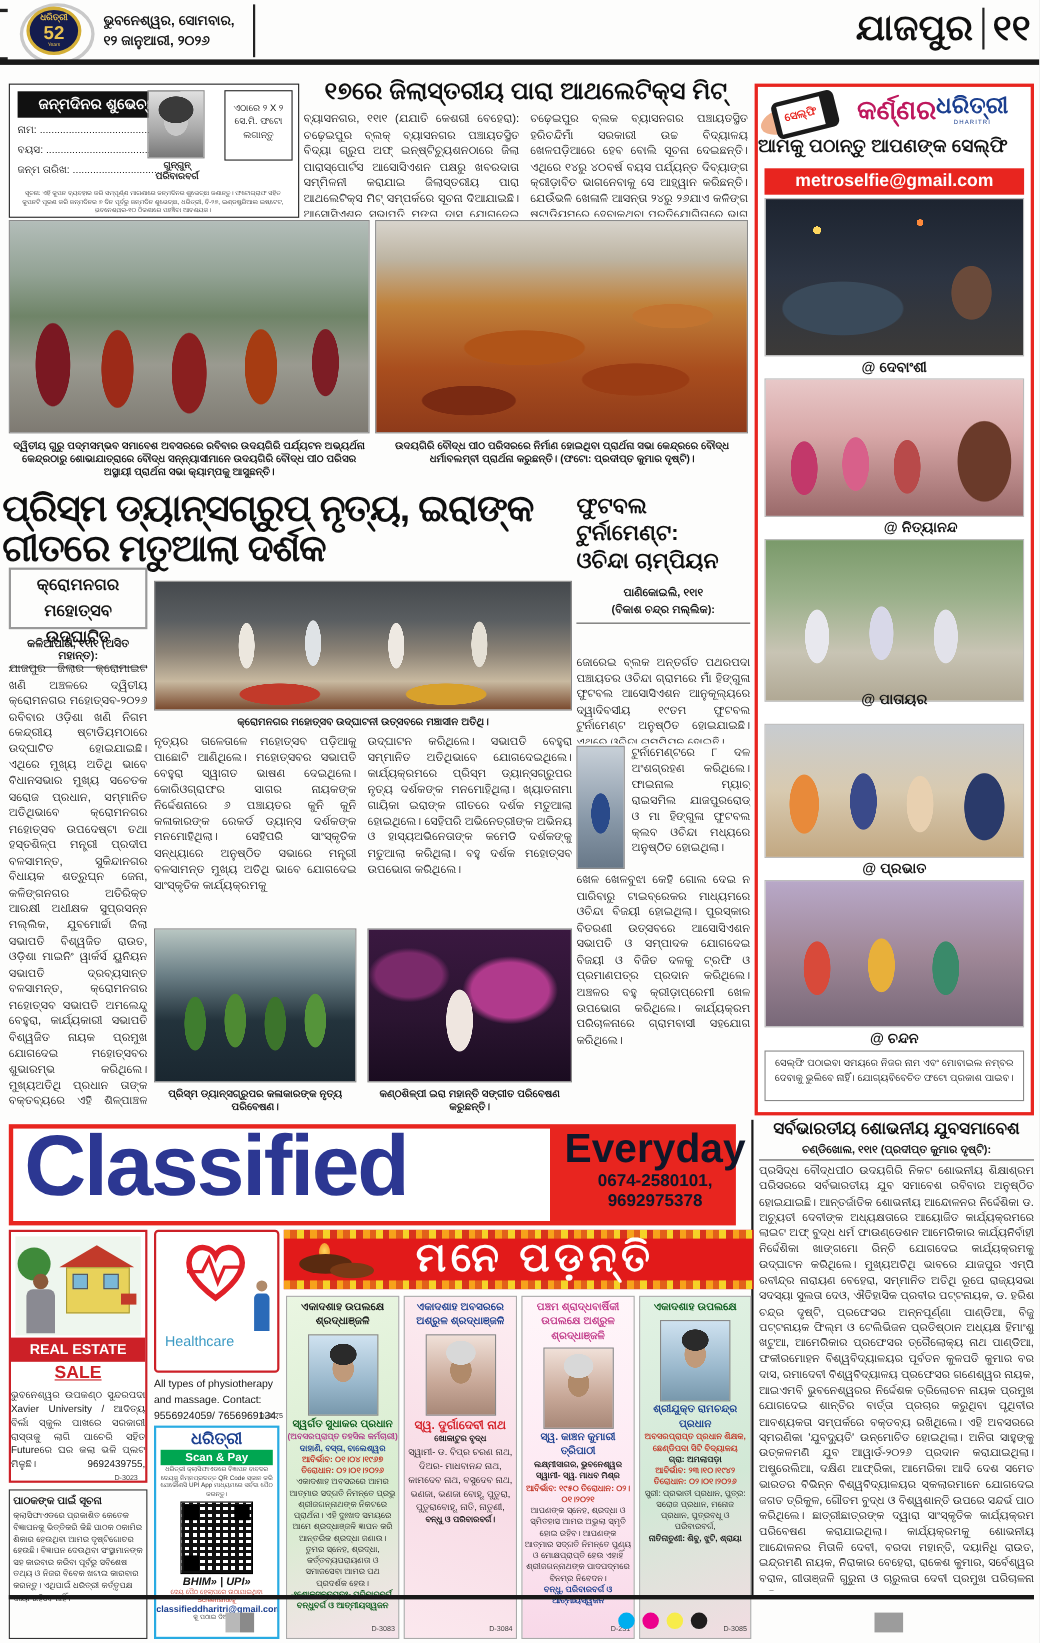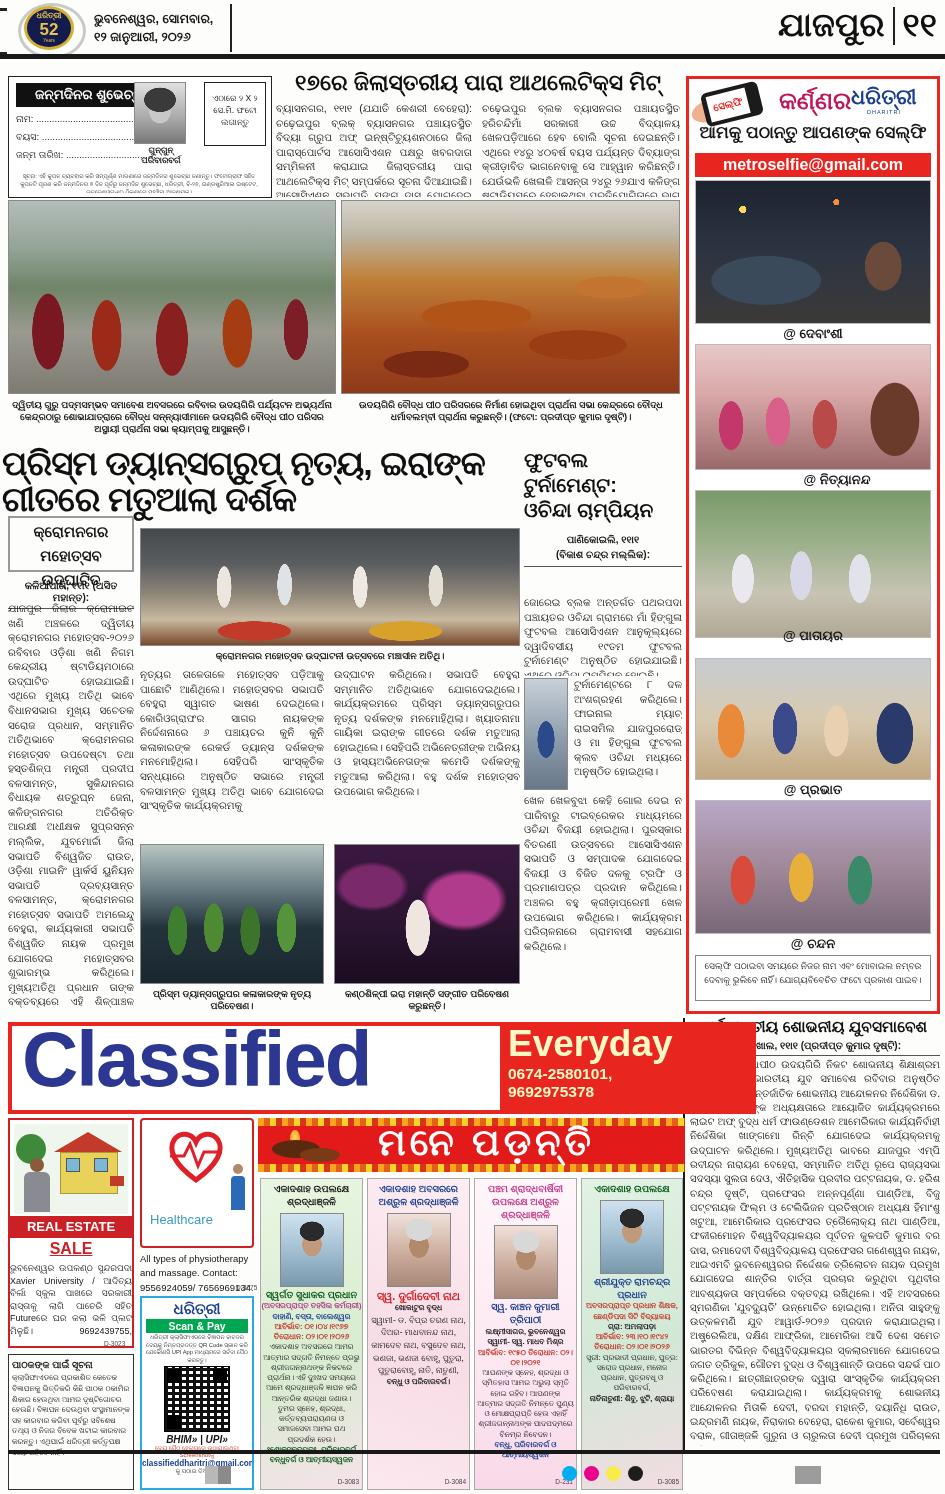--- a/index.html
+++ b/index.html
@@ -30,24 +30,24 @@
   
   #selfie{left:686px;top:76px;width:254px;height:938px;border:3px solid #e8251f;background:#fff;box-sizing:border-box;}
   .sf-label{font-size:13px;font-weight:bold;text-align:center;}
   .sf-photo{position:absolute;left:6px;width:236px;border:1px solid #bbb;box-sizing:border-box;}
   .emailbar{position:absolute;left:6px;top:74px;width:236px;height:24px;background:#e8251f;color:#fff;
      font-size:16px;font-weight:bold;text-align:center;line-height:24px;}
   .phone-ic{position:absolute;left:14px;top:8px;width:58px;height:34px;background:#1b1b1b;border-radius:6px;transform:rotate(-14deg);}
   .phone-scr{position:absolute;left:5px;top:4px;width:40px;height:26px;background:#fff;color:#e8251f;font-size:10px;font-weight:bold;text-align:center;line-height:26px;}
   .hand{position:absolute;left:2px;top:20px;width:40px;height:22px;background:#f0b28e;border-radius:50%;transform:rotate(-20deg);}
   
-  #classified{left:8px;top:1022px;width:748px;height:92px;background:#e8251f;}
+  #classified{left:8px;top:1022px;width:661px;height:92px;background:#e8251f;}
   .cls-white{position:absolute;left:4px;top:4px;width:488px;height:84px;background:#fff;}
   .cls-word{position:absolute;left:10px;top:-12px;font-size:78px;font-weight:bold;color:#2c3792;letter-spacing:-2px;}
-  .cls-right{position:absolute;left:500px;top:2px;width:175px;color:#fef9c3;text-align:left;}
+  .cls-right{position:absolute;left:500px;top:2px;width:175px;color:#0f172a;text-align:center;}
   
   #memorial-banner{left:258px;top:1118px;width:427px;height:54px;background:#e21a1a;overflow:hidden;}
   .flower-strip{position:absolute;left:0;width:100%;height:8px;
      background:repeating-linear-gradient(90deg,#f7a21b 0 6px,#e2601a 6px 12px,#f5d327 12px 18px,#d8341c 18px 24px);}
   .mem-title{position:absolute;left:120px;top:4px;width:300px;color:#fff;font-size:37px;font-weight:bold;letter-spacing:4px;}
   .diya{position:absolute;left:14px;top:14px;width:70px;height:30px;}
   .diya .b1{position:absolute;left:0;top:8px;width:48px;height:18px;background:#5a2a10;border-radius:50%;}
   .diya .b2{position:absolute;left:28px;top:16px;width:40px;height:14px;background:#7a3a16;border-radius:50%;}
   .diya .f1{position:absolute;left:18px;top:-2px;width:10px;height:14px;background:radial-gradient(#ffd75e,#f08a1d);border-radius:50% 50% 50% 50%/60% 60% 40% 40%;}
   .memcard{position:absolute;top:1178px;height:312px;border:1px solid #aaa;box-sizing:border-box;overflow:hidden;font-size:7.6px;text-align:center;line-height:1.35;}
@@ -237,21 +237,21 @@
 
   <div class="abs" id="selfie">
     <div class="abs" style="left:0;top:0;width:248px;height:72px;">
       <div class="hand"></div>
       <div class="phone-ic">
         <div class="phone-scr">ସେଲ୍ଫି</div>
       </div>
       <div class="abs" style="left:90px;top:8px;font-size:24px;font-weight:bold;color:#be185d;">କର୍ଣ୍ଣର</div>
       <div class="abs" style="left:162px;top:6px;font-size:21px;font-weight:bold;color:#1b3f8f;">ଧରିତ୍ରୀ</div>
       <div class="abs" style="left:178px;top:30px;font-size:5.5px;color:#1b3f8f;letter-spacing:1px;">DHARITRI</div>
-      <div class="abs" style="left:0;top:44px;width:248px;text-align:center;font-size:17px;font-weight:bold;">ଆମକୁ ପଠାନ୍ତୁ ଆପଣଙ୍କ ସେଲ୍ଫି</div>
+      <div class="abs" style="left:0;top:44px;width:248px;font-size:17px;font-weight:bold;">ଆମକୁ ପଠାନ୍ତୁ ଆପଣଙ୍କ ସେଲ୍ଫି</div>
     </div>
     <div class="emailbar">metroselfie@gmail.com</div>
 
     <div class="sf-photo ph-night" style="top:101px;height:144px;"></div>
     <div class="abs sf-label" style="left:0;top:247px;width:248px;">@ ଦେବାଂଶୀ</div>
     <div class="sf-photo ph-indoor" style="top:265px;height:126px;"></div>
     <div class="abs sf-label" style="left:0;top:393px;width:296px;">@ ନିତ୍ୟାନନ୍ଦ</div>
     <div class="sf-photo ph-school" style="top:411px;height:148px;"></div>
     <div class="abs sf-label" style="left:0;top:549px;width:248px;">@ ପାତାୟର</div>
     <div class="sf-photo ph-beach" style="top:579px;height:122px;"></div>

